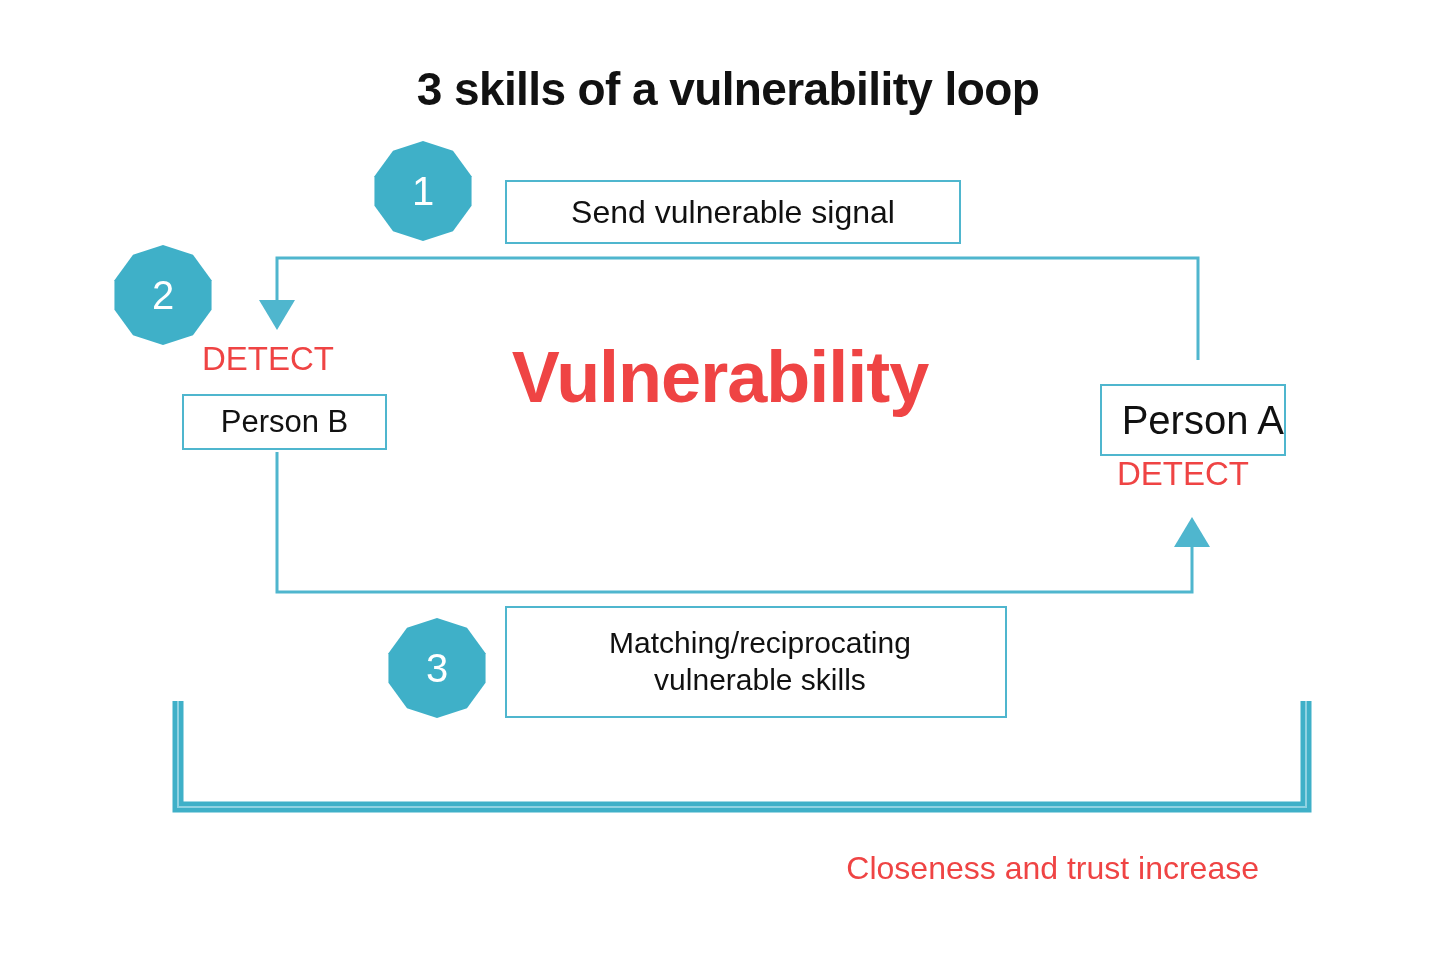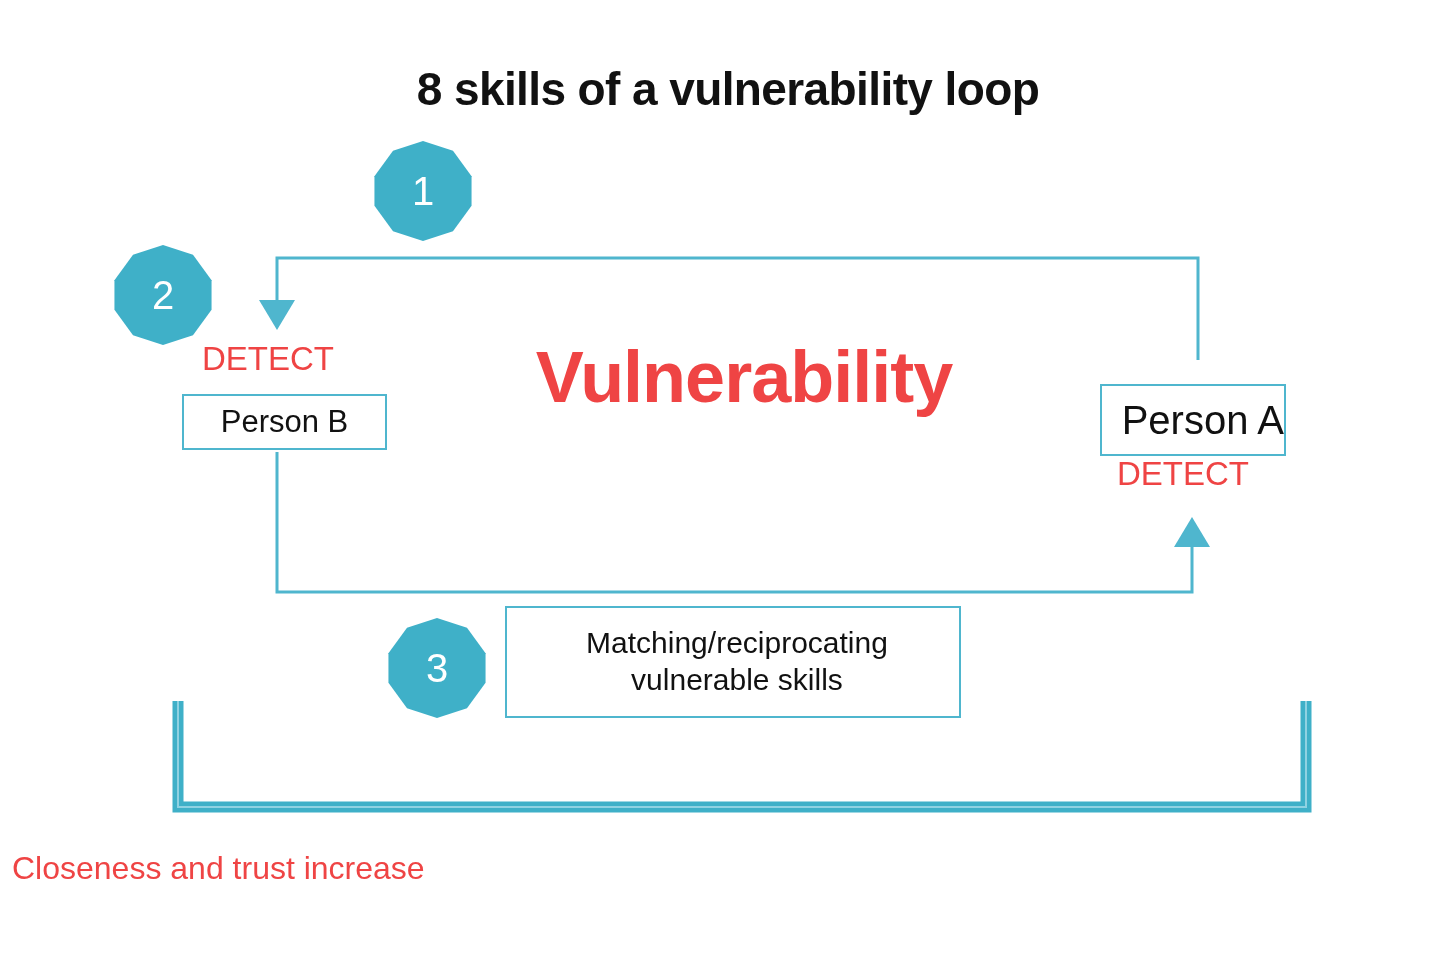--- a/index.html
+++ b/index.html
@@ -74,21 +74,21 @@
     box-sizing: border-box;
     color: #111111;
   }
   #box-step1 {
     left: 505px; top: 180px;
     width: 456px; height: 64px;
     font-size: 32px;
   }
   #box-step3 {
     left: 505px; top: 606px;
-    width: 456px; height: 112px;
+    width: 502px; height: 112px;
     font-size: 30px;
     line-height: 1.22;
     text-align: center;
     flex-direction: column;
     padding-left: 8px;
   }
   #box-person-b {
     left: 182px; top: 394px;
     width: 205px; height: 56px;
     font-size: 31px;
@@ -107,48 +107,48 @@
   }
   #label-detect-b {
     left: 202px; top: 340px;
     font-size: 33px;
   }
   #label-detect-a {
     left: 1117px; top: 455px;
     font-size: 33px;
   }
   #label-center {
-    left: 444px; top: 326px;
+    left: 420px; top: 326px;
     width: 600px;
     text-align: center;
     font-size: 72px;
     font-weight: bold;
     line-height: 1.42;
     letter-spacing: -1px;
   }
   #label-outcome {
-    left: 12px; top: 850px;
+    left: 2px; top: 850px;
     width: 1257px;
-    text-align: left;
+    text-align: right;
     font-size: 32px;
   }
 
   
   #bracket-layer {
     left: 0; top: 0;
     width: 1456px; height: 958px;
     pointer-events: none;
   }
 </style>
 </head>
 <body>
 
 <div id="canvas">
 
-  <div class="abs" id="diagram-title">8 skills of a vulnerability loop</div>
+  <div class="abs" id="diagram-title">3 skills of a vulnerability loop</div>
 
   <svg class="abs" id="loop-path-layer" viewBox="0 0 1456 958">
 
     <path d="M 1198 360 L 1198 258 L 277 258 L 277 302" fill="none" stroke="#4FB6CE" stroke-width="3"></path>
 
     <polygon points="259,300 295,300 277,330" fill="#4FB6CE"></polygon>
 
     <path d="M 277 452 L 277 592 L 1192 592 L 1192 545" fill="none" stroke="#4FB6CE" stroke-width="3"></path>
 
     <polygon points="1174,547 1210,547 1192,517" fill="#4FB6CE"></polygon>
@@ -168,20 +168,23 @@
     <span class="badge-num">2</span>
   </div>
 
   <div class="abs badge" id="badge-3">
     <svg class="badge-shape" viewBox="0 0 100 100">
       <polygon points="50,1 79.4,10.5 97.6,35.5 97.6,64.5 79.4,89.5 50,99 20.6,89.5 2.4,64.5 2.4,35.5 20.6,10.5" fill="#3FB0C8"></polygon>
     </svg>
     <span class="badge-num">3</span>
   </div>
 
+  <div class="abs label-box" id="box-step1">
+    <span>Send vulnerable signal</span>
+  </div>
 
   <div class="abs label-box" id="box-step3">
     <span>Matching/reciprocating</span>
     <span>vulnerable skills</span>
   </div>
 
   <div class="abs plain-label" id="label-detect-b">DETECT</div>
 
   <div class="abs label-box" id="box-person-b">
     <span>Person B</span>

